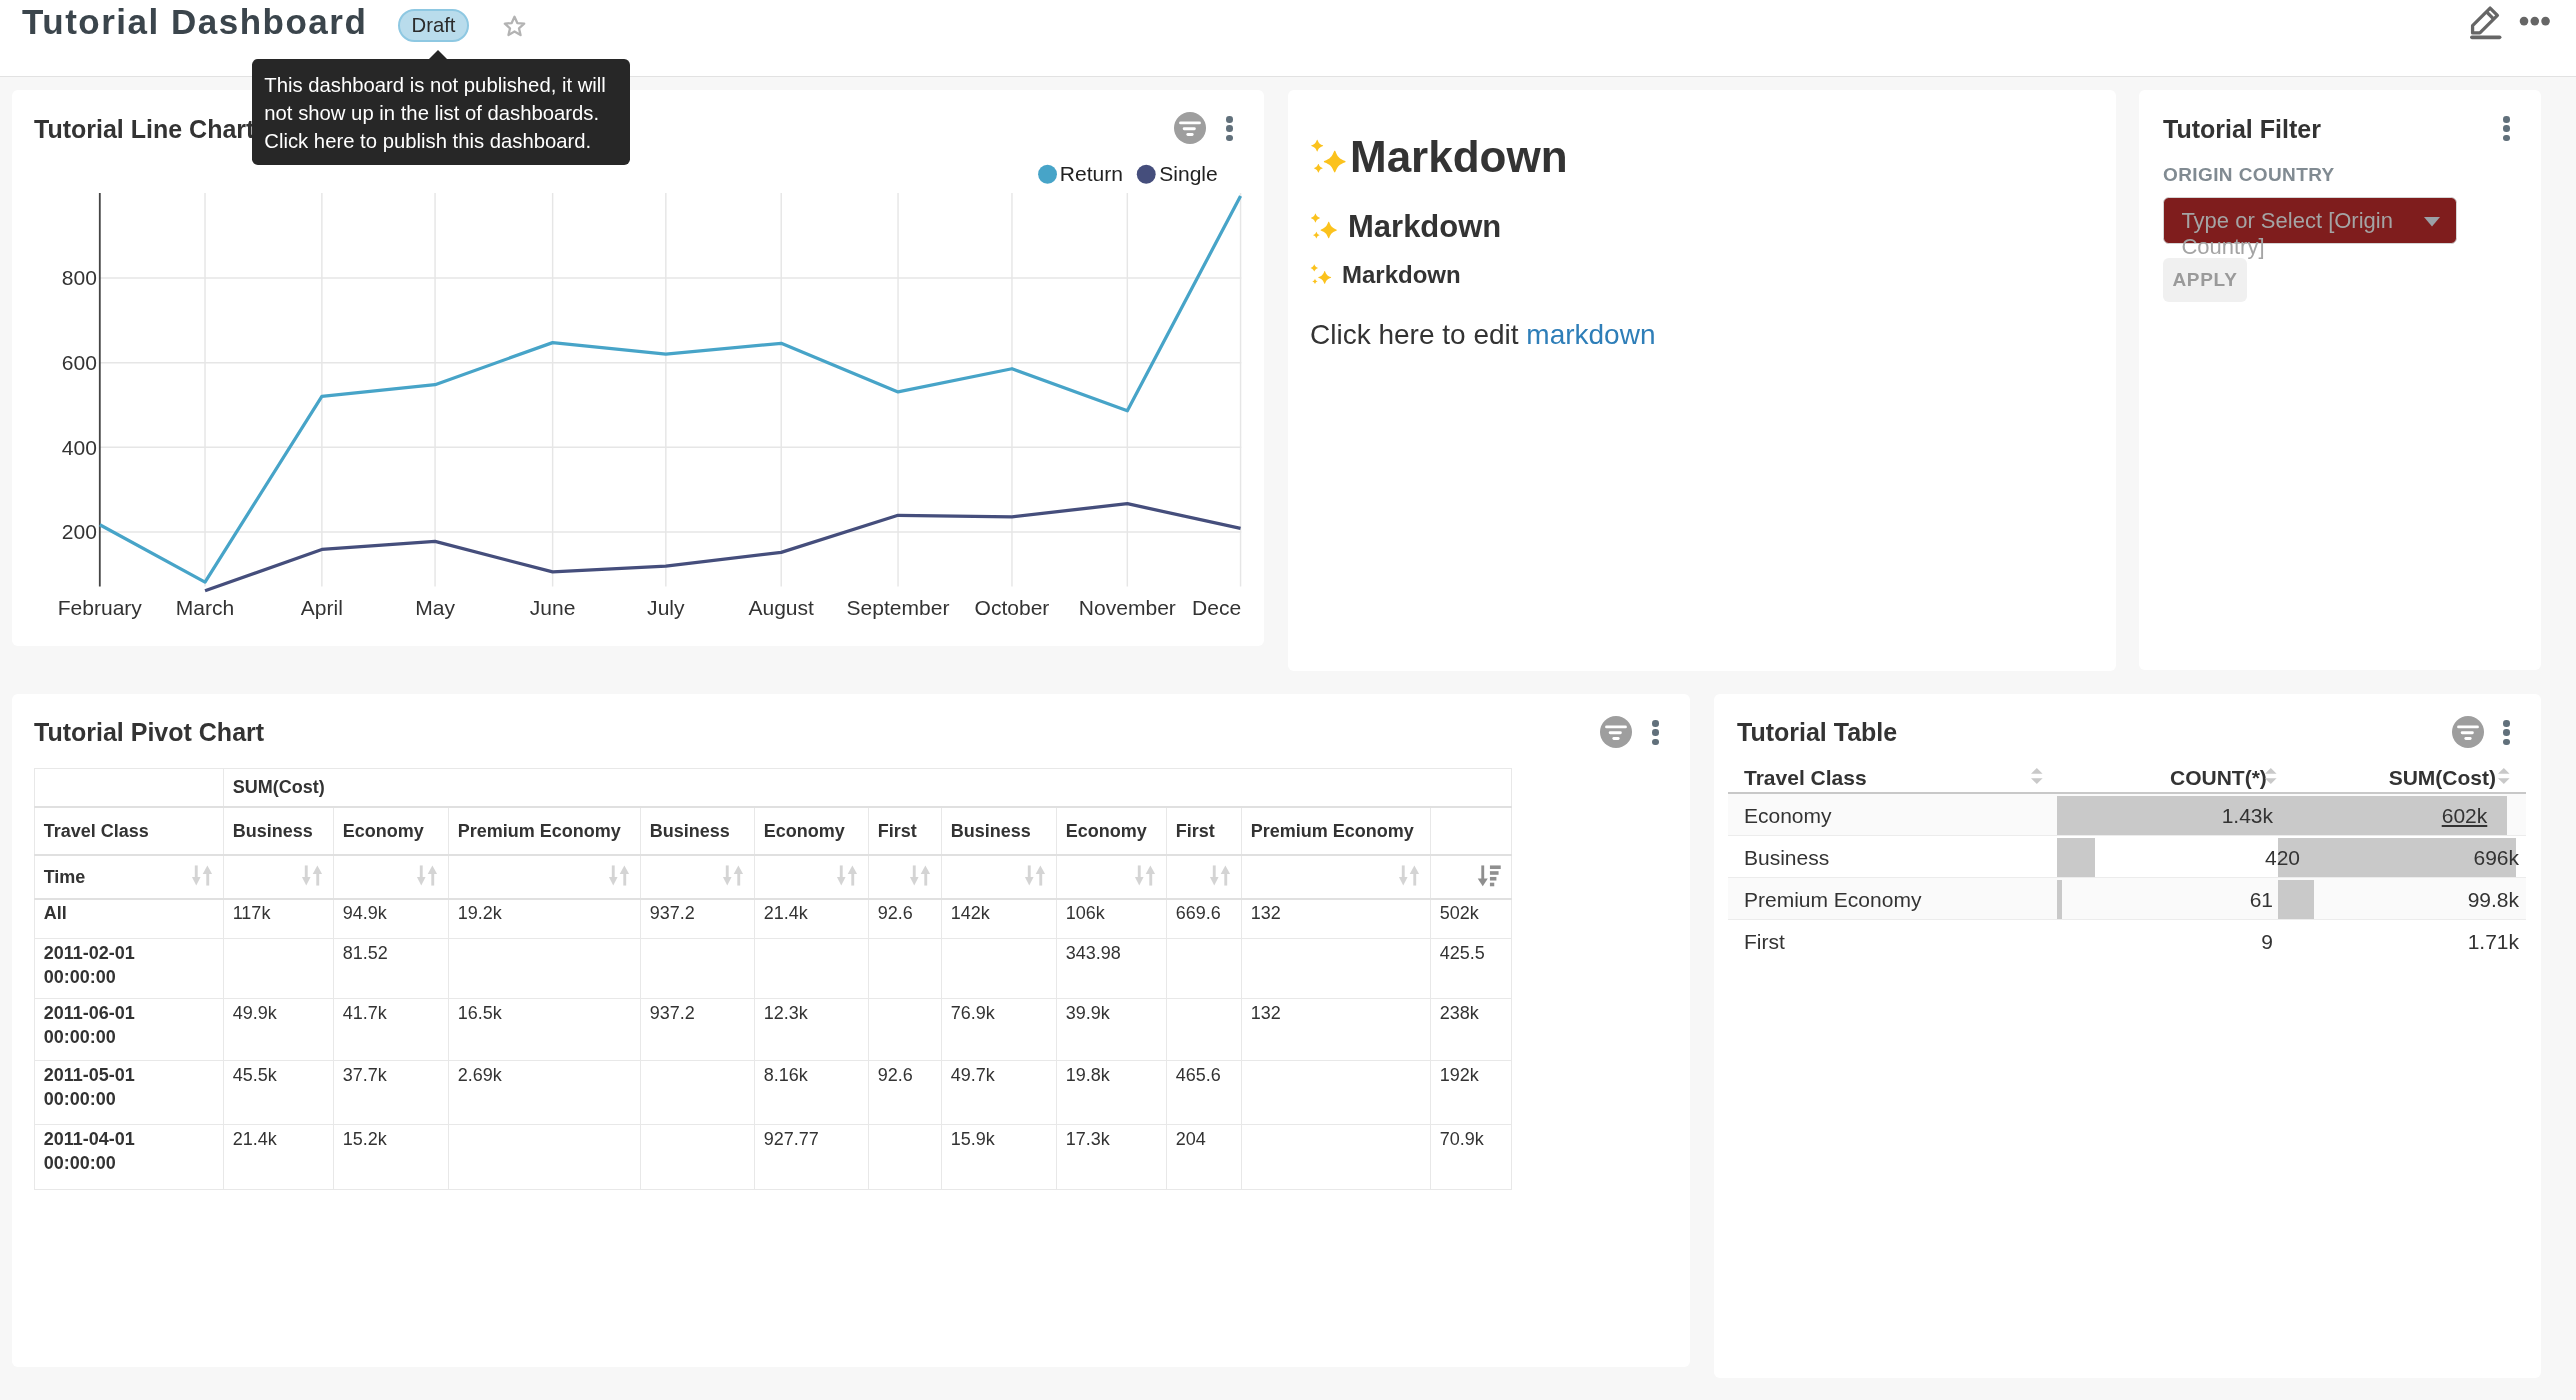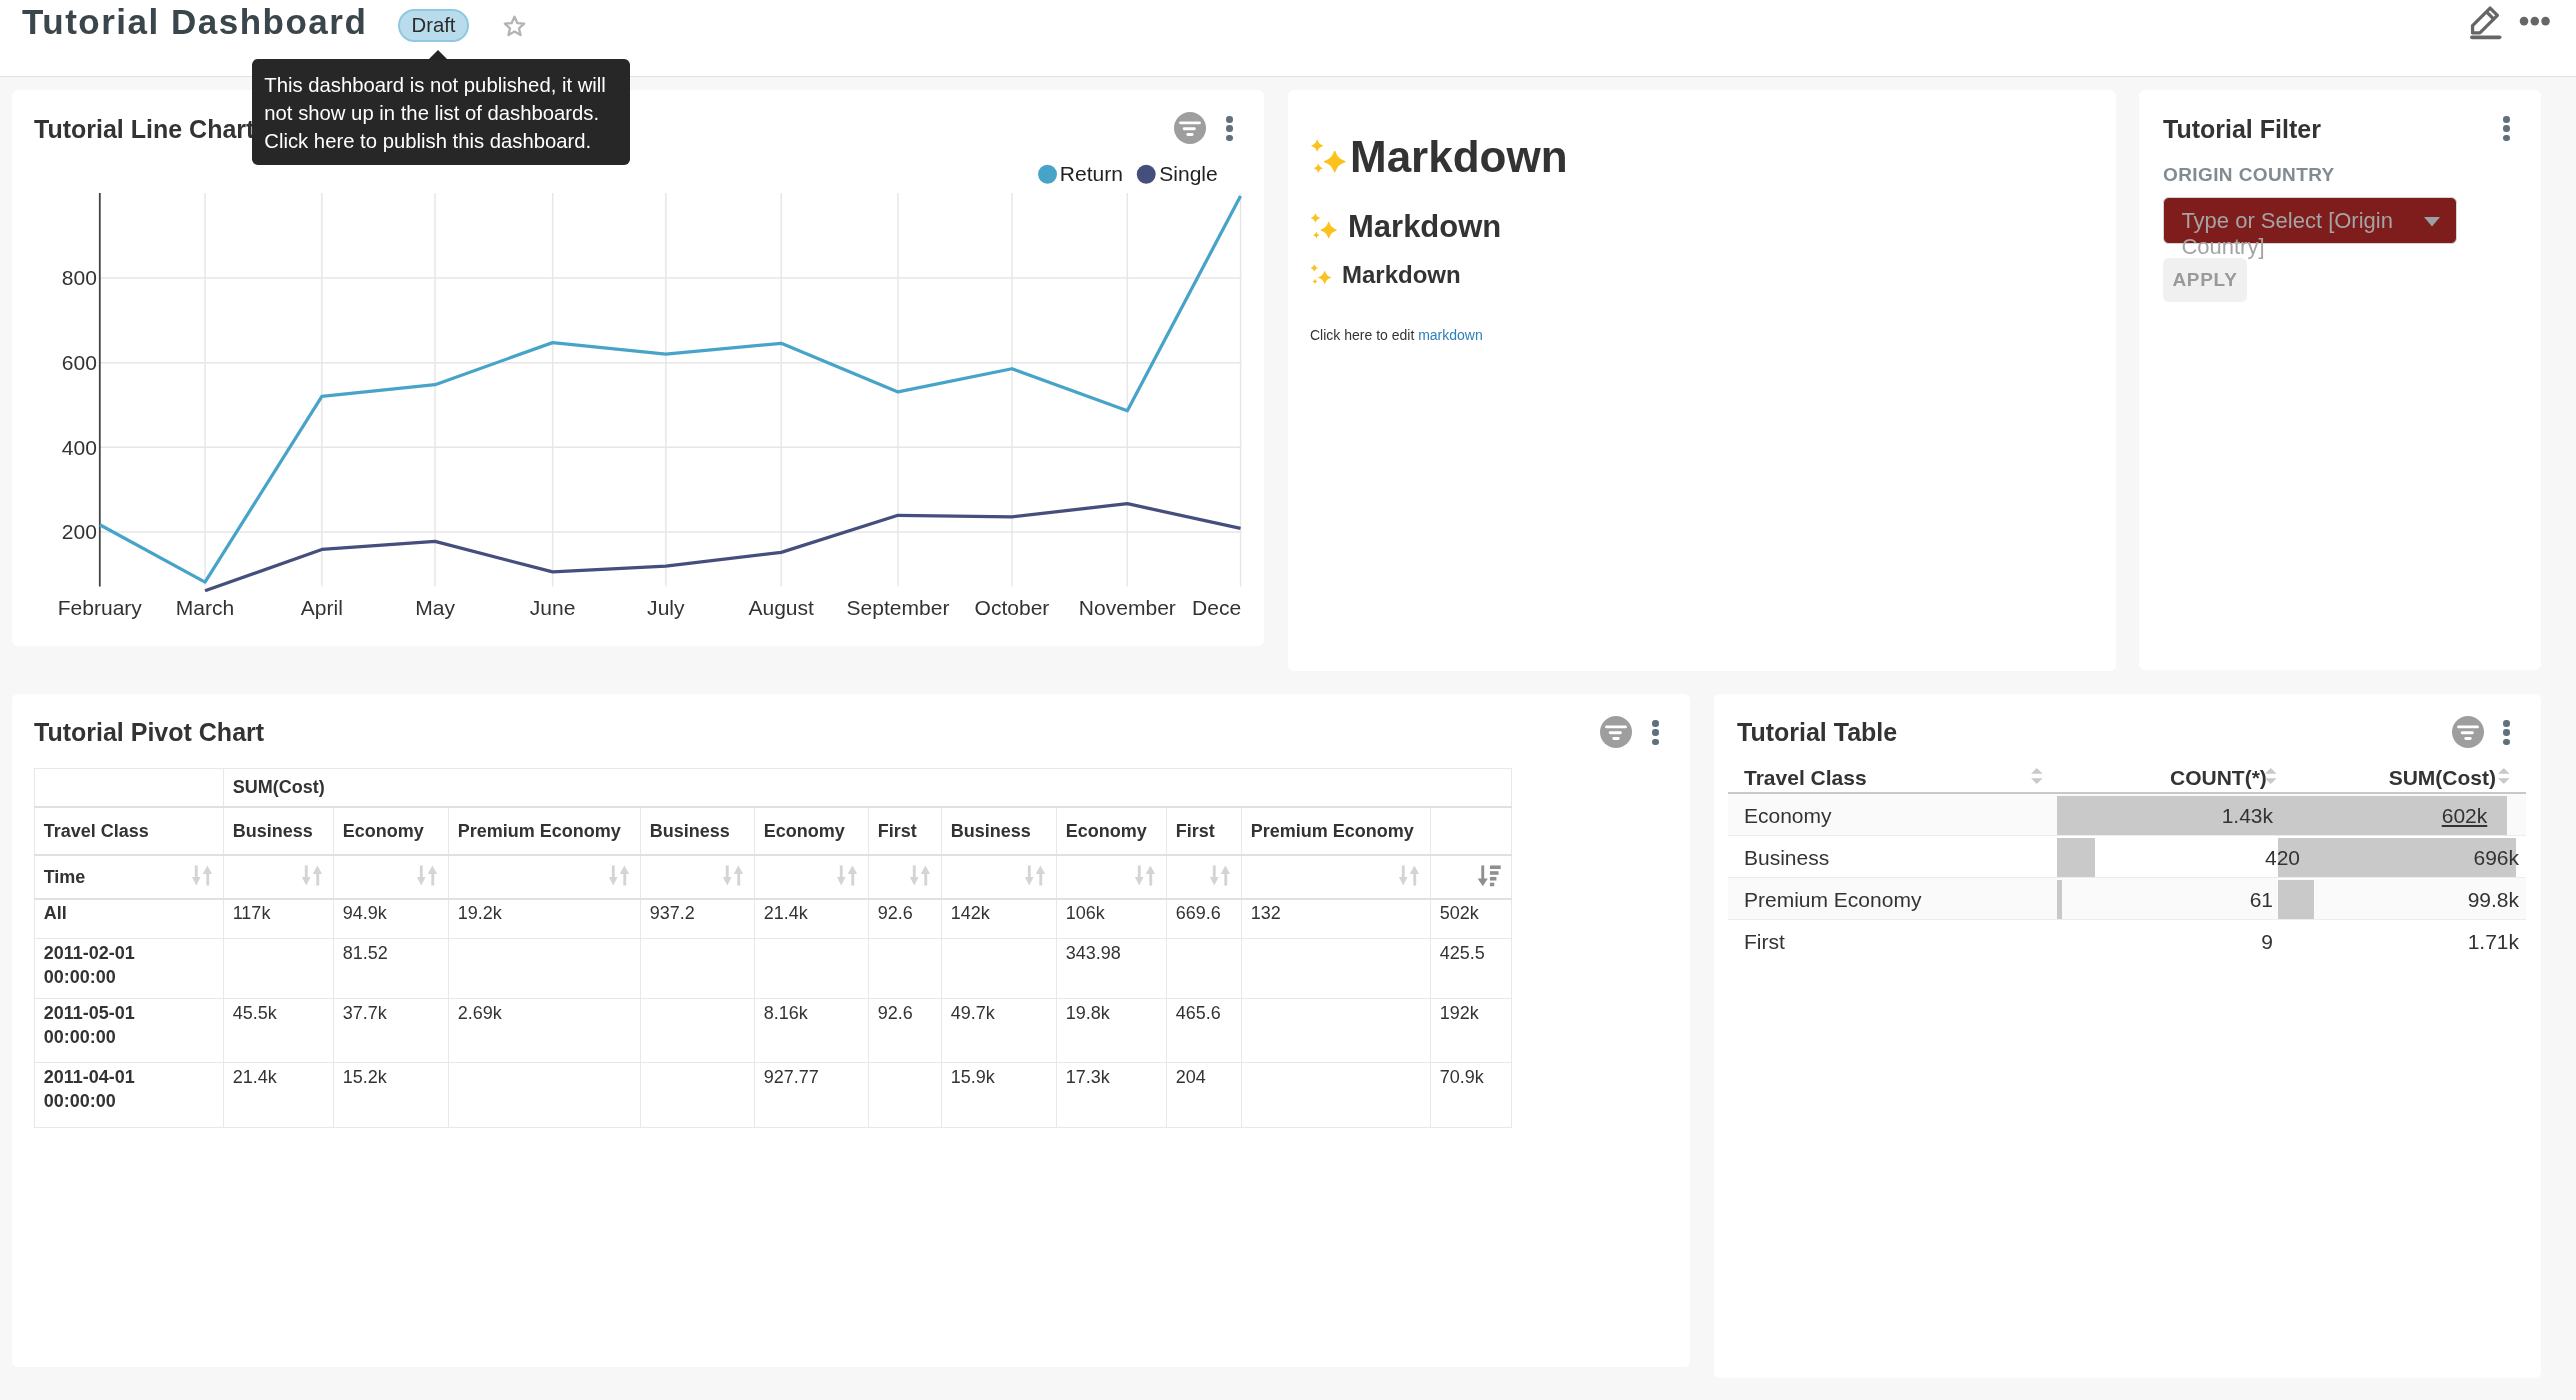--- a/index.html
+++ b/index.html
@@ -138,21 +138,21 @@
     <path fill="#fbc21d" d="M12.6 6.2C9.4 5 8.5 4.1 7.3 1c-.1-.3-.5-.3-.6 0C5.5 4.1 4.6 5 1.4 6.2c-.3.1-.3.5 0 .6 3.2 1.2 4.1 2.1 5.3 5.2.1.3.5.3.6 0 1.2-3.1 2.1-4 5.3-5.2.3-.1.3-.5 0-.6z"></path>
     <path fill="#fbc21d" d="M12.2 28.2c-2.3-.9-3-1.5-3.8-3.8-.1-.2-.4-.2-.5 0-.9 2.3-1.5 3-3.8 3.8-.2.1-.2.4 0 .5 2.3.9 3 1.5 3.8 3.8.1.2.4.2.5 0 .9-2.3 1.5-3 3.8-3.8.2-.1.2-.4 0-.5z"></path>
   </svg>
 <div class="abs" style="left:1348px;top:211px;font-size:31px;font-weight:bold;color:#333;line-height:31px;">Markdown</div>
 <svg class="abs" style="left:1310px;top:264px" width="22" height="22" viewBox="0 0 36 36">
     <path fill="#fbc21d" d="M34.3 21.4c-5.8-2.2-7.5-3.9-9.7-9.7-.2-.4-.9-.4-1.1 0-2.2 5.8-3.9 7.5-9.7 9.7-.4.2-.4.9 0 1.1 5.8 2.2 7.5 3.9 9.7 9.7.2.4.9.4 1.1 0 2.2-5.8 3.9-7.5 9.7-9.7.4-.2.4-.9 0-1.1z"></path>
     <path fill="#fbc21d" d="M12.6 6.2C9.4 5 8.5 4.1 7.3 1c-.1-.3-.5-.3-.6 0C5.5 4.1 4.6 5 1.4 6.2c-.3.1-.3.5 0 .6 3.2 1.2 4.1 2.1 5.3 5.2.1.3.5.3.6 0 1.2-3.1 2.1-4 5.3-5.2.3-.1.3-.5 0-.6z"></path>
     <path fill="#fbc21d" d="M12.2 28.2c-2.3-.9-3-1.5-3.8-3.8-.1-.2-.4-.2-.5 0-.9 2.3-1.5 3-3.8 3.8-.2.1-.2.4 0 .5 2.3.9 3 1.5 3.8 3.8.1.2.4.2.5 0 .9-2.3 1.5-3 3.8-3.8.2-.1.2-.4 0-.5z"></path>
   </svg>
 <div class="abs" style="left:1342px;top:263px;font-size:24px;font-weight:bold;color:#333;line-height:24px;">Markdown</div>
-<div class="abs" style="left:1310px;top:324px;font-size:14px;color:#333;line-height:22px;">Click here to edit <span style="color:#2e7eb8">markdown</span></div>
+<div class="abs" style="left:1310px;top:324px;font-size:28px;color:#333;line-height:22px;">Click here to edit <span style="color:#2e7eb8">markdown</span></div>
 
 <div class="ctitle" style="left:2163px;top:115px;">Tutorial Filter</div>
 <div class="kebabv" style="left:2503px;top:116px;">
     <i></i>
     <i></i>
     <i></i>
   </div>
 <div id="fl-label">ORIGIN COUNTRY</div>
 <div id="fl-select">
     <span>Type or Select [Origin Country]</span>
@@ -352,20 +352,34 @@
         <td>81.52</td>
         <td></td>
         <td></td>
         <td></td>
         <td></td>
         <td></td>
         <td>343.98</td>
         <td></td>
         <td></td>
         <td>425.5</td>
+      </tr>
+<tr style="height:62px">
+        <td class="hb">2011-06-01<br>00:00:00</td>
+        <td>49.9k</td>
+        <td>41.7k</td>
+        <td>16.5k</td>
+        <td>937.2</td>
+        <td>12.3k</td>
+        <td></td>
+        <td>76.9k</td>
+        <td>39.9k</td>
+        <td></td>
+        <td>132</td>
+        <td>238k</td>
       </tr>
 <tr style="height:64px">
         <td class="hb">2011-05-01<br>00:00:00</td>
         <td>45.5k</td>
         <td>37.7k</td>
         <td>2.69k</td>
         <td></td>
         <td>8.16k</td>
         <td>92.6</td>
         <td>49.7k</td>

